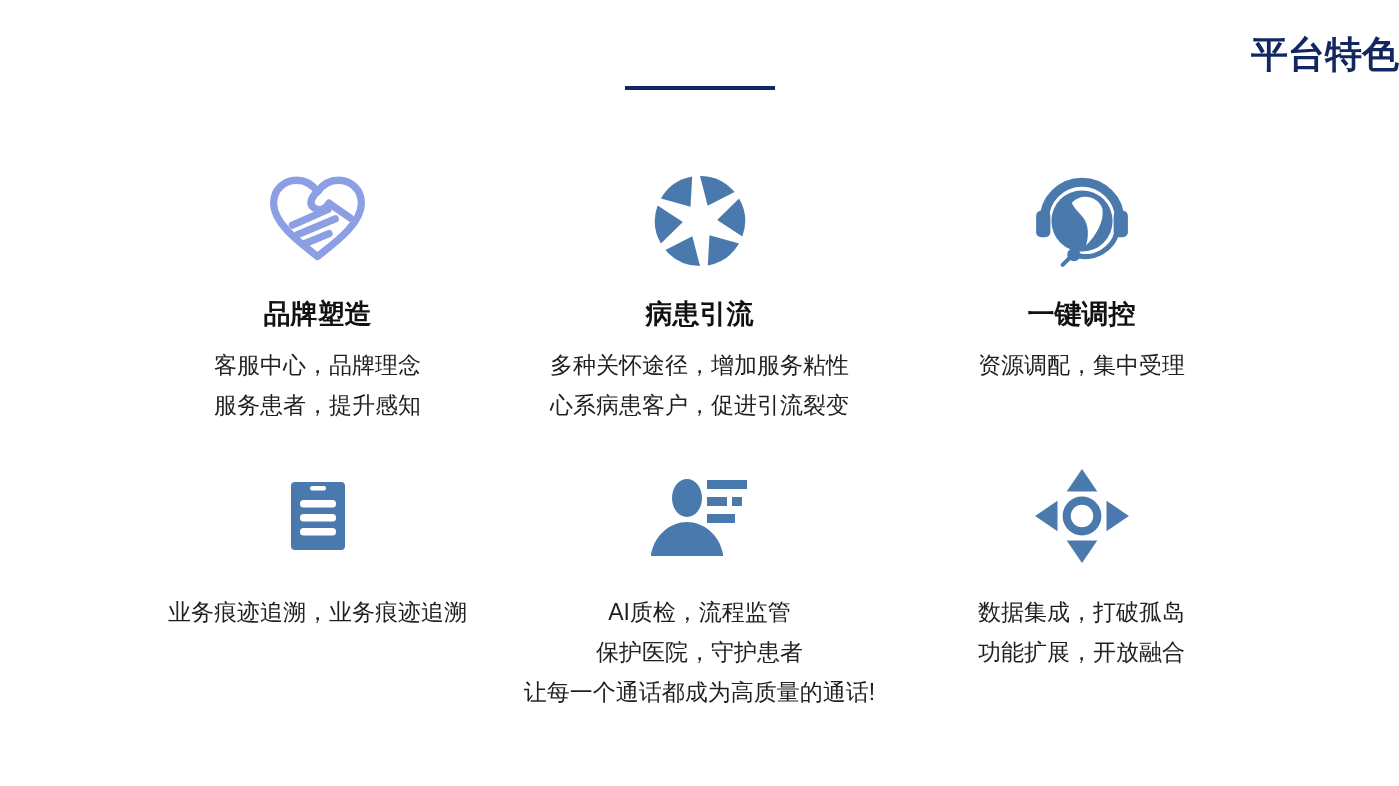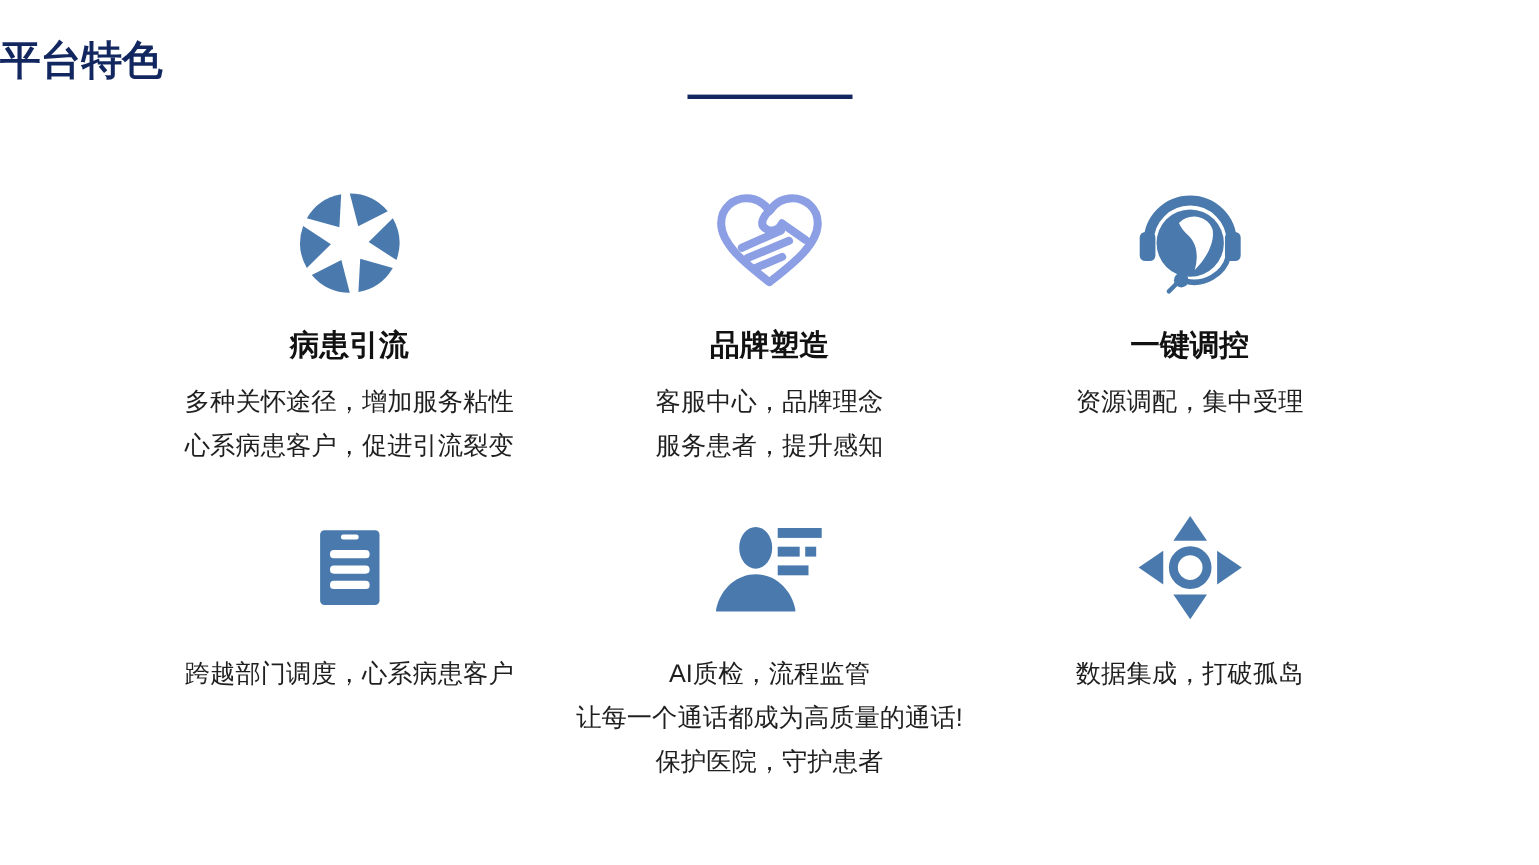--- a/index.html
+++ b/index.html
@@ -2,21 +2,21 @@
 <html><head>
 <meta charset="utf-8">
 <style>
   * { margin:0; padding:0; box-sizing:border-box; }
   html,body { background:#ffffff; }
   body {
     width:1399px; height:786px; overflow:hidden;
     font-family:"Liberation Sans","DejaVu Sans",sans-serif;
   }
   .page { width:1399px; height:786px; background:#fff; padding-top:32px; }
-  .header { text-align:left; }
+  .header { text-align:right; }
   .page-title {
     font-size:37px; line-height:46px; font-weight:700;
     color:#12275f; display:inline-block;
   }
   .title-underline {
     width:150px; height:4px; background:#12275f; margin:8px auto 0 auto;
   }
   .grid {
     width:1146px; margin:78px auto 0 auto;
     display:grid; grid-template-columns:repeat(3,382px); row-gap:38px;
@@ -41,48 +41,48 @@
 
   <div class="header">
     <div class="page-title">平台特色</div>
     <div class="title-underline"></div>
   </div>
 
   <div class="grid">
 
     <div class="card">
       <div class="icon-wrap">
+        <svg width="105" height="92" viewBox="0 0 100 88" fill="none" stroke="#8c9fe4" stroke-width="7" stroke-linecap="round" stroke-linejoin="round">
+          <path d="M50 78 C38 68 8 48 8 27 C8 13 19 5 30 5 C38 5 45 9 50 16 C55 9 62 5 70 5 C81 5 92 13 92 27 C92 48 62 68 50 78 Z"></path>
+          <path d="M51 15 C45 20 41 27 46 31 C51 35 58 33 61 27"></path>
+          <path d="M61 27 L81 41"></path>
+          <path d="M26 48 L60 33"></path>
+          <path d="M31 57 L67 42"></path>
+          <path d="M37 66 L61 56"></path>
+        </svg>
+      </div>
+      <div class="card-title">品牌塑造</div>
+      <div class="card-line">客服中心，品牌理念</div>
+      <div class="card-line">服务患者，提升感知</div>
+    </div>
+
+    <div class="card">
+      <div class="icon-wrap">
         <svg width="96" height="96" viewBox="0 0 100 100" fill="#4a7aad">
           <path d="M50 3 A47 47 0 0 1 86 19.8 L58 34 Z"></path>
           <path d="M50 3 A47 47 0 0 1 86 19.8 L58 34 Z" transform="rotate(60 50 50)"></path>
           <path d="M50 3 A47 47 0 0 1 86 19.8 L58 34 Z" transform="rotate(120 50 50)"></path>
           <path d="M50 3 A47 47 0 0 1 86 19.8 L58 34 Z" transform="rotate(180 50 50)"></path>
           <path d="M50 3 A47 47 0 0 1 86 19.8 L58 34 Z" transform="rotate(240 50 50)"></path>
           <path d="M50 3 A47 47 0 0 1 86 19.8 L58 34 Z" transform="rotate(300 50 50)"></path>
         </svg>
       </div>
       <div class="card-title">病患引流</div>
       <div class="card-line">多种关怀途径，增加服务粘性</div>
       <div class="card-line">心系病患客户，促进引流裂变</div>
-    </div>
-
-    <div class="card">
-      <div class="icon-wrap">
-        <svg width="105" height="92" viewBox="0 0 100 88" fill="none" stroke="#8c9fe4" stroke-width="7" stroke-linecap="round" stroke-linejoin="round">
-          <path d="M50 78 C38 68 8 48 8 27 C8 13 19 5 30 5 C38 5 45 9 50 16 C55 9 62 5 70 5 C81 5 92 13 92 27 C92 48 62 68 50 78 Z"></path>
-          <path d="M51 15 C45 20 41 27 46 31 C51 35 58 33 61 27"></path>
-          <path d="M61 27 L81 41"></path>
-          <path d="M26 48 L60 33"></path>
-          <path d="M31 57 L67 42"></path>
-          <path d="M37 66 L61 56"></path>
-        </svg>
-      </div>
-      <div class="card-title">品牌塑造</div>
-      <div class="card-line">客服中心，品牌理念</div>
-      <div class="card-line">服务患者，提升感知</div>
     </div>
 
     <div class="card">
       <div class="icon-wrap">
         <svg width="102" height="94" viewBox="0 0 100 92">
           <circle cx="50" cy="46" r="30" fill="#4a7aad"></circle>
           <path d="M40 28 C50 18 66 22 70 34 C72 46 64 60 54 70 C58 56 55 46 49 40 C44 35 41 31 40 28 Z" fill="#ffffff"></path>
           <path d="M13 45 A37 37 0 0 1 87 45" fill="none" stroke="#4a7aad" stroke-width="9" stroke-linecap="round"></path>
           <rect x="5" y="36" width="14" height="26" rx="5" fill="#4a7aad"></rect>
           <rect x="81" y="36" width="14" height="26" rx="5" fill="#4a7aad"></rect>
@@ -98,46 +98,47 @@
     <div class="card">
       <div class="icon-wrap">
         <svg width="58" height="72" viewBox="0 0 58 72">
           <rect x="2" y="2" width="54" height="68" rx="4" fill="#4a7aad"></rect>
           <rect x="21" y="6" width="16" height="4.5" rx="2" fill="#ffffff"></rect>
           <rect x="11" y="20" width="36" height="7.5" rx="3.5" fill="#ffffff"></rect>
           <rect x="11" y="34" width="36" height="7.5" rx="3.5" fill="#ffffff"></rect>
           <rect x="11" y="48" width="36" height="7.5" rx="3.5" fill="#ffffff"></rect>
         </svg>
       </div>
-      <div class="card-line">跨越部门调度，心系病患客户</div>
+      <div class="card-line">业务痕迹追溯，业务痕迹追溯</div>
     </div>
 
     <div class="card">
       <div class="icon-wrap">
         <svg width="102" height="84" viewBox="0 0 102 84">
           <ellipse cx="38" cy="24" rx="15" ry="19" fill="#4a7aad"></ellipse>
           <path d="M2 80 C6 60 22 48 38 48 C54 48 70 60 74 80 L74 82 L2 82 Z" fill="#4a7aad"></path>
           <rect x="58" y="6" width="40" height="9" fill="#4a7aad"></rect>
           <rect x="58" y="23" width="20" height="9" fill="#4a7aad"></rect>
           <rect x="83" y="23" width="10" height="9" fill="#4a7aad"></rect>
           <rect x="58" y="40" width="28" height="9" fill="#4a7aad"></rect>
         </svg>
       </div>
       <div class="card-line">AI质检，流程监管</div>
+      <div class="card-line">保护医院，守护患者</div>
       <div class="card-line">让每一个通话都成为高质量的通话!</div>
-      <div class="card-line">保护医院，守护患者</div>
     </div>
 
     <div class="card">
       <div class="icon-wrap">
         <svg width="102" height="102" viewBox="0 0 100 100">
           <circle cx="50" cy="50" r="15" fill="none" stroke="#4a7aad" stroke-width="8"></circle>
           <path d="M50 4 L65 26 L35 26 Z" fill="#4a7aad"></path>
           <path d="M50 96 L65 74 L35 74 Z" fill="#4a7aad"></path>
           <path d="M4 50 L26 35 L26 65 Z" fill="#4a7aad"></path>
           <path d="M96 50 L74 35 L74 65 Z" fill="#4a7aad"></path>
         </svg>
       </div>
       <div class="card-line">数据集成，打破孤岛</div>
+      <div class="card-line">功能扩展，开放融合</div>
     </div>
 
   </div>
 </div>
 
 </body></html>

